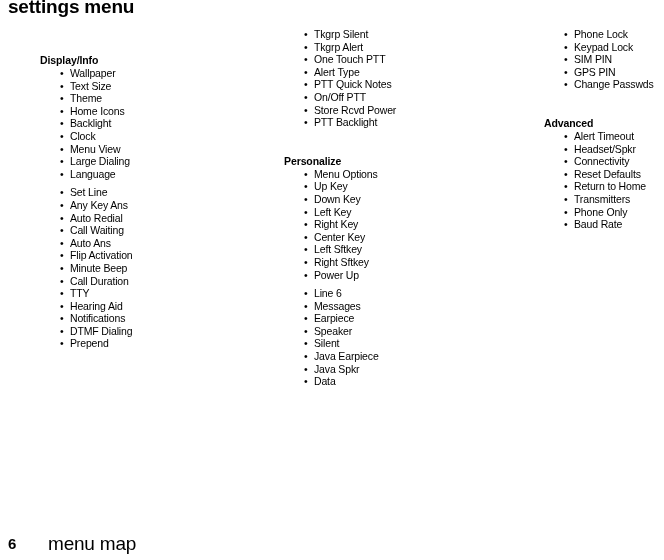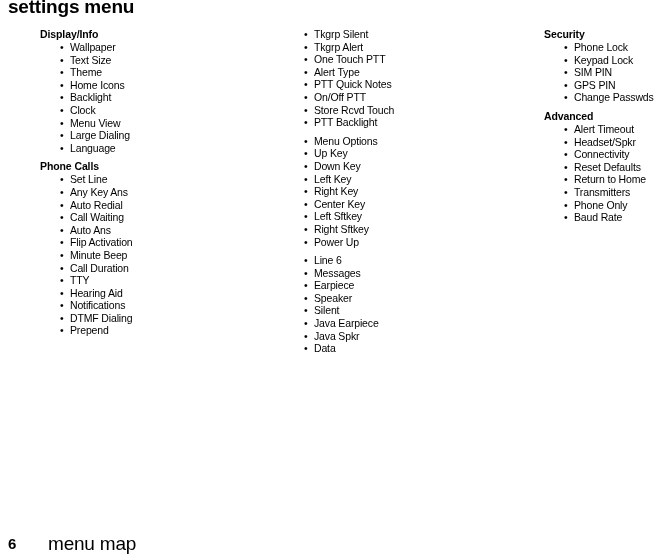--- a/index.html
+++ b/index.html
@@ -41,20 +41,21 @@
   
   .section { margin: 0 0 6px 0; }
   .section:last-child { margin-bottom: 0; }
 
   .section-heading {
     font-size: 10.5px;
     font-weight: bold;
     line-height: 13px;
     letter-spacing: -0.1px;
     white-space: nowrap;
+    margin-top: 26px;
   }
 
   .item-list {
     list-style: none;
     margin: 0;
     padding: 0;
   }
 
   .item {
     position: relative;
@@ -113,21 +114,20 @@
         <li class="item"><span class="bullet">•</span><span>Theme</span></li>
         <li class="item"><span class="bullet">•</span><span>Home Icons</span></li>
         <li class="item"><span class="bullet">•</span><span>Backlight</span></li>
         <li class="item"><span class="bullet">•</span><span>Clock</span></li>
         <li class="item"><span class="bullet">•</span><span>Menu View</span></li>
         <li class="item"><span class="bullet">•</span><span>Large Dialing</span></li>
         <li class="item"><span class="bullet">•</span><span>Language</span></li>
       </ul>
     </div>
     <div class="section">
-      <div class="section-heading">Phone Calls</div>
       <ul class="item-list">
         <li class="item"><span class="bullet">•</span><span>Set Line</span></li>
         <li class="item"><span class="bullet">•</span><span>Any Key Ans</span></li>
         <li class="item"><span class="bullet">•</span><span>Auto Redial</span></li>
         <li class="item"><span class="bullet">•</span><span>Call Waiting</span></li>
         <li class="item"><span class="bullet">•</span><span>Auto Ans</span></li>
         <li class="item"><span class="bullet">•</span><span>Flip Activation</span></li>
         <li class="item"><span class="bullet">•</span><span>Minute Beep</span></li>
         <li class="item"><span class="bullet">•</span><span>Call Duration</span></li>
         <li class="item"><span class="bullet">•</span><span>TTY</span></li>
@@ -140,25 +140,26 @@
   </div>
 <div class="column" id="col-2">
     <div class="section">
       <ul class="item-list">
         <li class="item"><span class="bullet">•</span><span>Tkgrp Silent</span></li>
         <li class="item"><span class="bullet">•</span><span>Tkgrp Alert</span></li>
         <li class="item"><span class="bullet">•</span><span>One Touch PTT</span></li>
         <li class="item"><span class="bullet">•</span><span>Alert Type</span></li>
         <li class="item"><span class="bullet">•</span><span>PTT Quick Notes</span></li>
         <li class="item"><span class="bullet">•</span><span>On/Off PTT</span></li>
-        <li class="item"><span class="bullet">•</span><span>Store Rcvd Touch</span></li>
+        <li class="item"><span class="bullet">•</span><span>Store Rcvd Power</span></li>
         <li class="item"><span class="bullet">•</span><span>PTT Backlight</span></li>
       </ul>
     </div>
     <div class="section">
+      <div class="section-heading">Personalize</div>
       <ul class="item-list">
         <li class="item"><span class="bullet">•</span><span>Menu Options</span></li>
         <li class="item"><span class="bullet">•</span><span>Up Key</span></li>
         <li class="item"><span class="bullet">•</span><span>Down Key</span></li>
         <li class="item"><span class="bullet">•</span><span>Left Key</span></li>
         <li class="item"><span class="bullet">•</span><span>Right Key</span></li>
         <li class="item"><span class="bullet">•</span><span>Center Key</span></li>
         <li class="item"><span class="bullet">•</span><span>Left Sftkey</span></li>
         <li class="item"><span class="bullet">•</span><span>Right Sftkey</span></li>
         <li class="item"><span class="bullet">•</span><span>Power Up</span></li>
@@ -172,21 +173,20 @@
         <li class="item"><span class="bullet">•</span><span>Speaker</span></li>
         <li class="item"><span class="bullet">•</span><span>Silent</span></li>
         <li class="item"><span class="bullet">•</span><span>Java Earpiece</span></li>
         <li class="item"><span class="bullet">•</span><span>Java Spkr</span></li>
         <li class="item"><span class="bullet">•</span><span>Data</span></li>
       </ul>
     </div>
   </div>
 <div class="column" id="col-3">
     <div class="section">
-      <div class="section-heading">Security</div>
       <ul class="item-list">
         <li class="item"><span class="bullet">•</span><span>Phone Lock</span></li>
         <li class="item"><span class="bullet">•</span><span>Keypad Lock</span></li>
         <li class="item"><span class="bullet">•</span><span>SIM PIN</span></li>
         <li class="item"><span class="bullet">•</span><span>GPS PIN</span></li>
         <li class="item"><span class="bullet">•</span><span>Change Passwds</span></li>
       </ul>
     </div>
     <div class="section">
       <div class="section-heading">Advanced</div>

